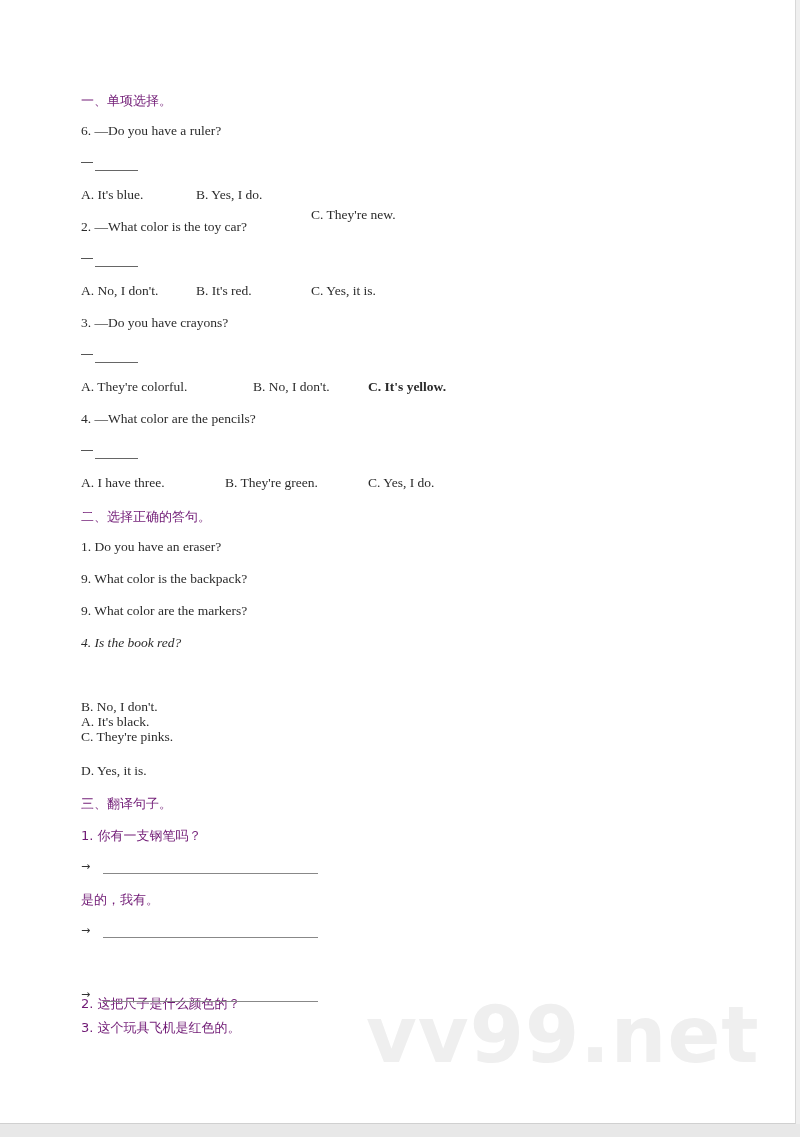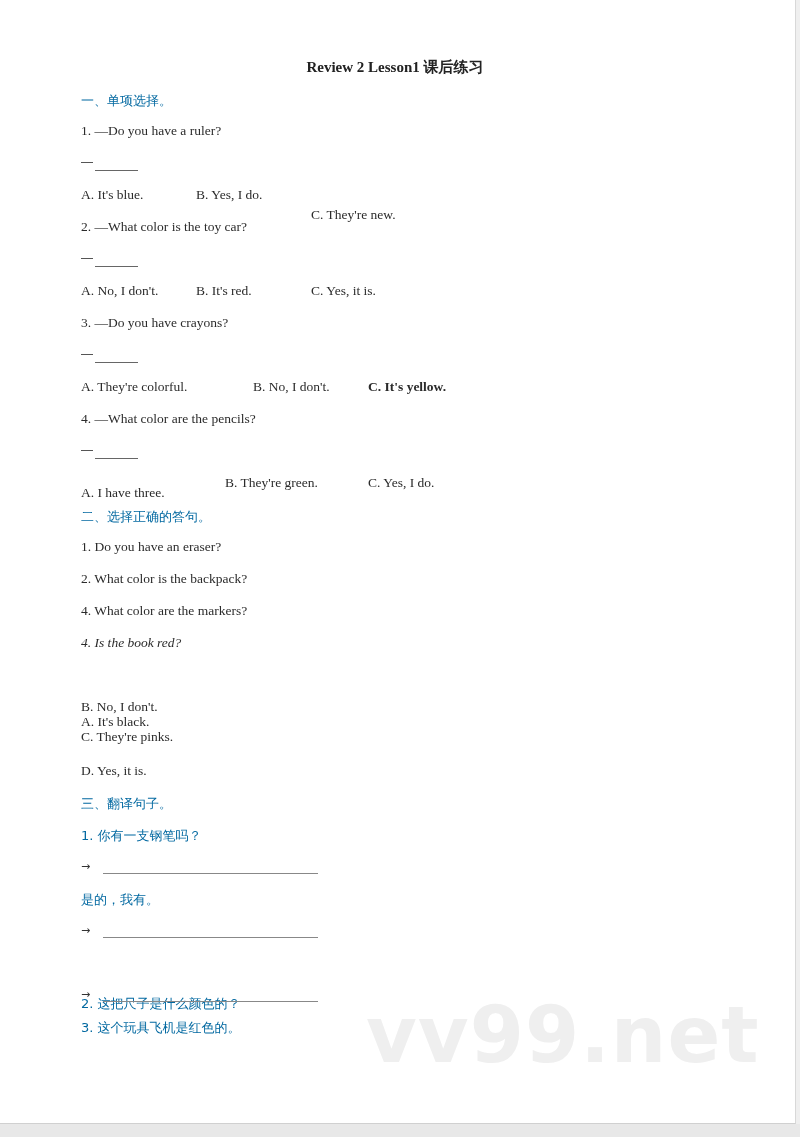--- a/index.html
+++ b/index.html
@@ -54,21 +54,21 @@
     .line {
       position: absolute;
       left: 81px;
       font-size: 13.5px;
       white-space: nowrap;
       color: #2b2b2b;
     }
     .cn {
       font-family: "DejaVu Sans", sans-serif;
       font-size: 13px;
-      color: #0369a1;
+      color: #701a75;
     }
     .blank-dash {
       position: absolute;
       left: 81px;
       width: 58px;
       height: 14px;
     }
     .blank-dash .dash {
       position: absolute;
       left: 0;
@@ -123,25 +123,24 @@
       letter-spacing: 1px;
       color: #efefef;
       white-space: nowrap;
     }
   </style>
 </head>
 <body>
 
 <div class="page">
 
-  <div class="title">Review 2 Lesson1  课后练习</div>
 
   <div class="line cn" style="top:92px;">一、单项选择。</div>
 
-  <div class="line" style="top:123px;">1. —Do you have a ruler?</div>
+  <div class="line" style="top:123px;">6. —Do you have a ruler?</div>
   <div class="blank-dash" style="top:162px;">
       <div class="dash"></div>
       <div class="under"></div>
     </div>
   <div class="opt" style="left:81px; top:187px;">A. It's blue.</div>
   <div class="opt" style="left:196px; top:187px;">B. Yes, I do.</div>
   <div class="opt" style="left:311px; top:187px;margin-top:20px;">C. They're new.</div>
 
   <div class="line" style="top:219px;">2. —What color is the toy car?</div>
   <div class="blank-dash" style="top:258px;">
@@ -159,28 +158,28 @@
     </div>
   <div class="opt" style="left:81px; top:379px;">A. They're colorful.</div>
   <div class="opt" style="left:253px; top:379px;">B. No, I don't.</div>
   <div class="opt" style="left:368px; top:379px;font-weight:bold;">C. It's yellow.</div>
 
   <div class="line" style="top:411px;">4. —What color are the pencils?</div>
   <div class="blank-dash" style="top:450px;">
       <div class="dash"></div>
       <div class="under"></div>
     </div>
-  <div class="opt" style="left:81px; top:485px;">A. I have three.</div>
+  <div class="opt" style="left:81px; top:475px;">A. I have three.</div>
   <div class="opt" style="left:225px; top:475px;">B. They're green.</div>
   <div class="opt" style="left:368px; top:475px;">C. Yes, I do.</div>
 
   <div class="line cn" style="top:508px;">二、选择正确的答句。</div>
   <div class="line" style="top:539px;">1. Do you have an eraser?</div>
-  <div class="line" style="top:571px;">2. What color is the backpack?</div>
-  <div class="line" style="top:603px;">4. What color are the markers?</div>
+  <div class="line" style="top:571px;">9. What color is the backpack?</div>
+  <div class="line" style="top:603px;">9. What color are the markers?</div>
   <div class="line" style="top:635px;font-style:italic;">4. Is the book red?</div>
   <div class="line" style="top:667px;margin-top:47px;">A. It's black.</div>
   <div class="line" style="top:699px;">B. No, I don't.</div>
   <div class="line" style="top:729px;">C. They're pinks.</div>
   <div class="line" style="top:763px;">D. Yes, it is.</div>
 
   <div class="line cn" style="top:795px;">三、翻译句子。</div>
   <div class="line cn" style="top:827px;">1.  你有一支钢笔吗？</div>
   <div class="arrow-line" style="top:866px;">
     <span class="arrow">→</span>

